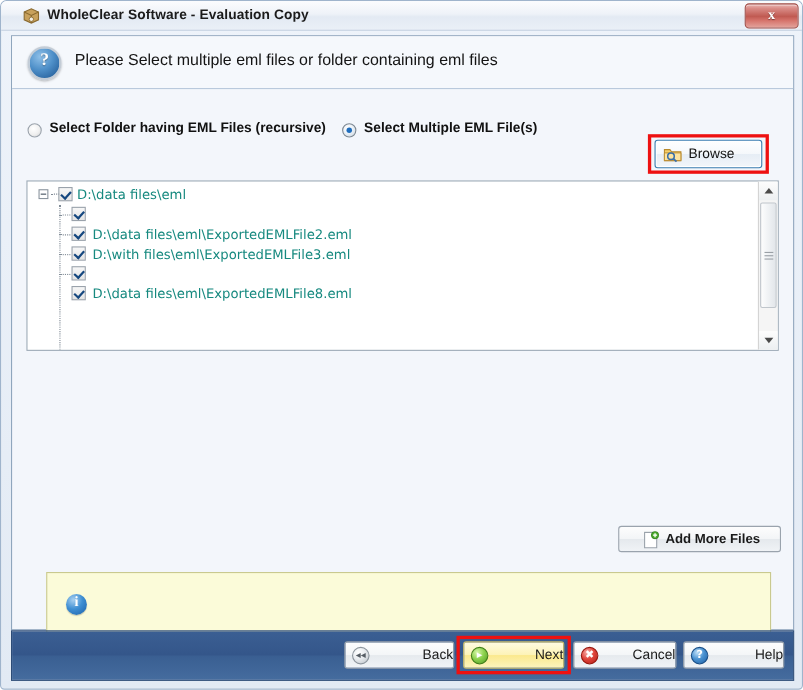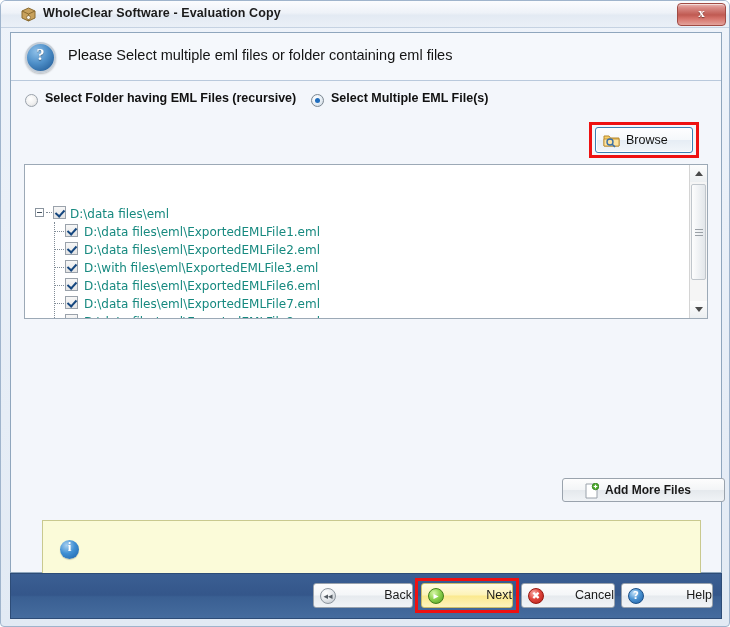--- a/index.html
+++ b/index.html
@@ -117,21 +117,21 @@
     position: absolute;
     left: 57px; top: 14px;
     font-size: 14.5px;
     color: #141414;
     white-space: nowrap;
   }
 
   
   .radio-row {
     position: absolute;
-    left: 0; top: 49px;
+    left: 0; top: 67px;
     width: 710px;
     height: 39px;
   }
   .radio-opt {
     position: absolute;
     top: 9px;
     height: 20px;
     cursor: pointer;
     white-space: nowrap;
   }
@@ -212,21 +212,20 @@
     overflow: hidden;
   }
   .tree {
     position: absolute;
     left: 0; top: 0;
     width: 664px;
     height: 100%;
     overflow: hidden;
     padding-top: 3px;
     box-sizing: border-box;
-    margin-top: 36px;
   }
   .node {
     position: relative;
     height: 18px;
     line-height: 18px;
     white-space: nowrap;
   }
   .node.root { padding-left: 10px; }
   .node.child { padding-left: 42px; }
   .expander {
@@ -343,21 +342,21 @@
     width: 8px;
     height: 1px;
     background: #9aa0a6;
     box-shadow: 0 3px 0 #9aa0a6, 0 6px 0 #9aa0a6;
   }
 
   
   .addmore-btn {
     position: absolute;
     left: 551px; top: 445px;
-    width: 163px; height: 24px;
+    width: 148px; height: 24px;
     box-sizing: border-box;
     border: 1px solid #9aa3ad;
     border-radius: 3px;
     background: linear-gradient(to bottom, #fdfdfd 0%, #f3f5f7 48%, #e5e9ed 52%, #f0f3f6 100%);
     cursor: pointer;
   }
   .addmore-btn .file-ico {
     position: absolute;
     left: 22px; top: 4px;
     width: 14px; height: 16px;
@@ -541,25 +540,24 @@
     <div class="listbox">
       <div class="tree">
         <div class="node root">
           <span class="expander"></span>
           <span class="dash"></span>
           <span class="vline"></span>
           <span class="cbox"></span>
           <span class="label">D:\data files\eml</span>
         </div>
         <div id="tree-children">
-            <div class="node child"><span class="childdash"></span><span class="cbox"></span><span class="label">D:\data files\eml\ExportedEMLFile1.eml</span></div>
+            <div class="node child"><span class="childdash"></span><span class="cbox"></span></div>
             <div class="node child"><span class="childdash"></span><span class="cbox"></span><span class="label">D:\data files\eml\ExportedEMLFile2.eml</span></div>
             <div class="node child"><span class="childdash"></span><span class="cbox"></span><span class="label">D:\with files\eml\ExportedEMLFile3.eml</span></div>
-            <div class="node child"><span class="childdash"></span><span class="cbox"></span><span class="label">D:\data files\eml\ExportedEMLFile6.eml</span></div>
-            <div class="node child"><span class="childdash"></span><span class="cbox"></span><span class="label">D:\data files\eml\ExportedEMLFile7.eml</span></div>
+            <div class="node child"><span class="childdash"></span><span class="cbox"></span></div>
             <div class="node child"><span class="cbox"></span><span class="label">D:\data files\eml\ExportedEMLFile8.eml</span></div>
           </div>
       </div>
       <div class="vscroll">
         <div class="sb-arrow up">
             <span class="tri"></span>
           </div>
         <div class="sb-thumb">
           <span class="sb-grip"></span>
         </div>

